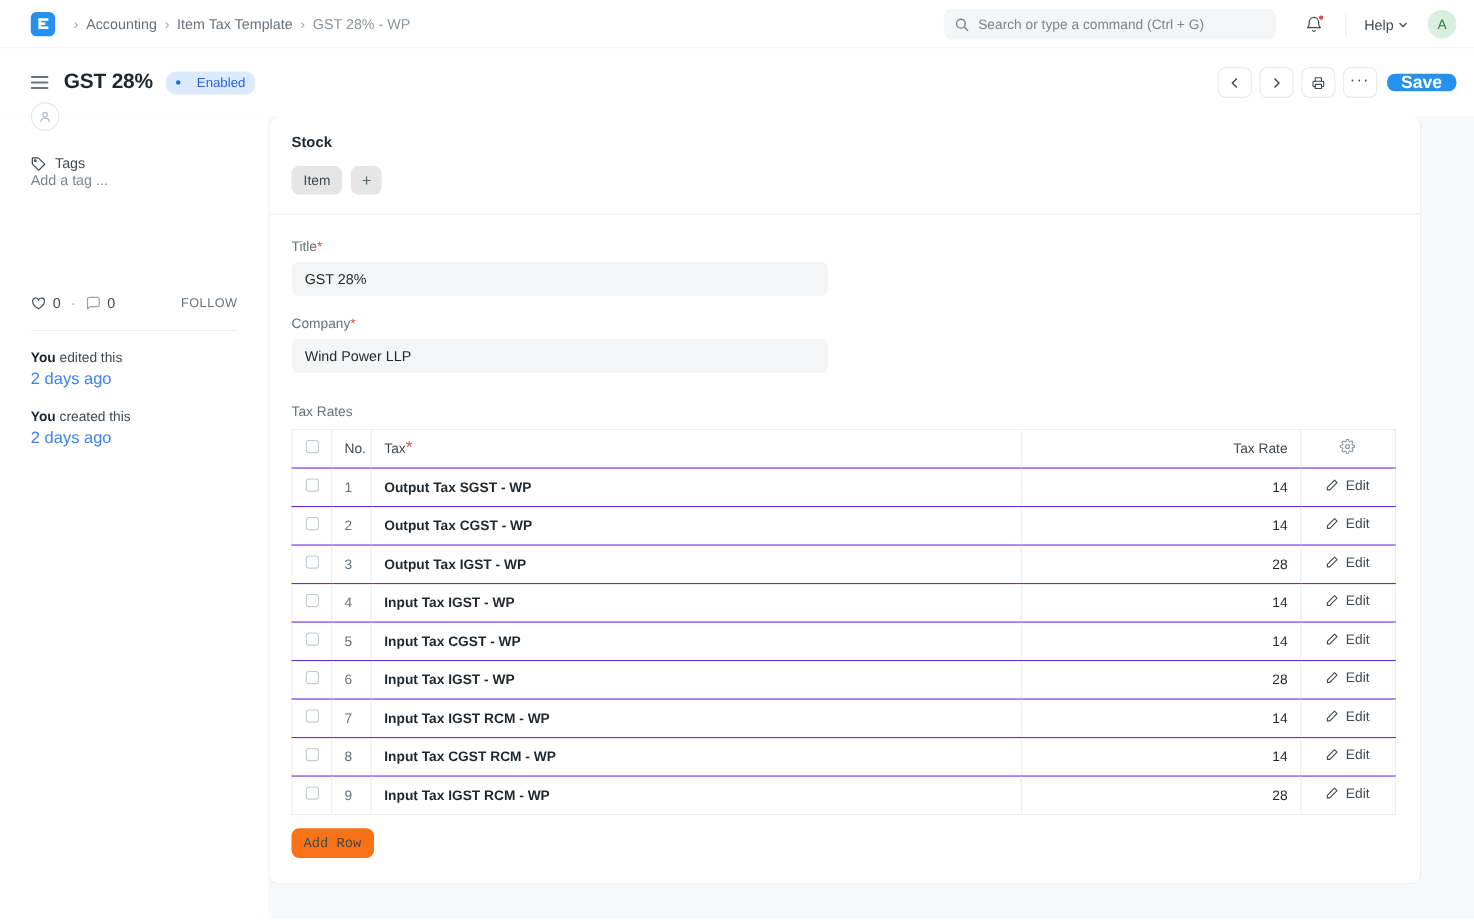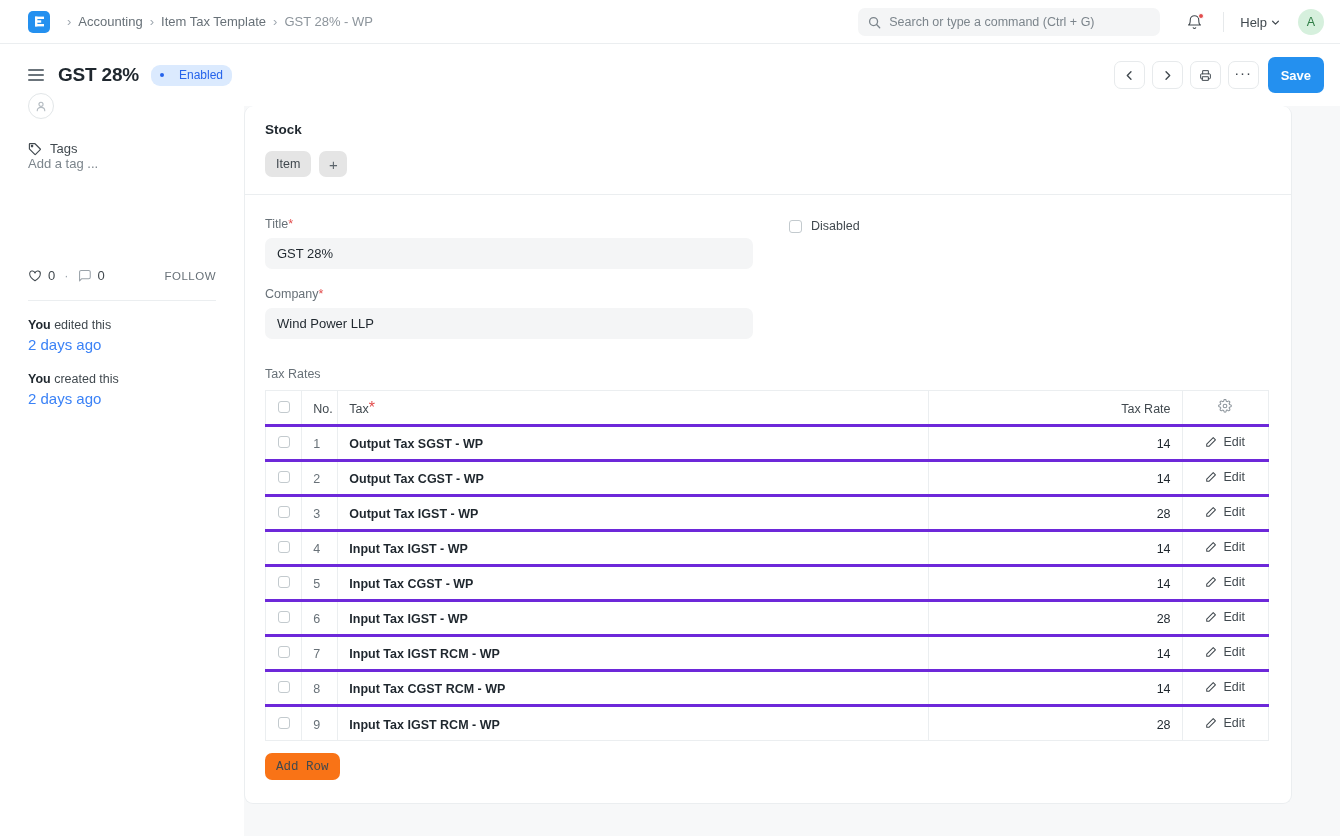--- a/index.html
+++ b/index.html
@@ -95,23 +95,23 @@
     display: flex; align-items: center; gap: 7px;
   }
   .icon-btn {
     width: 31px; height: 28px; border-radius: 7px;
     border: 1px solid #e7eaec; background: #fff;
     display: flex; align-items: center; justify-content: center;
     cursor: pointer; color: #3f474d;
   }
   .icon-btn.dots { font-size: 15px; letter-spacing: 1px; padding-bottom: 5px; }
   .btn-save {
-    height: 36px; padding: 0 13px; border-radius: 7px;
+    height: 16px; padding: 0 13px; border-radius: 7px;
     background: #2490ef; color: #fff; border: none;
-    font-family: inherit; font-size: 13px; font-weight: bold;
+    font-family: inherit; font-size: 16px; font-weight: bold;
     cursor: pointer; margin-left: 2px;
   }
 
   
   .body-wrap {
     display: flex; align-items: flex-start;
     background: #f7f8f9;
     height: calc(836px - 44px - 62px);
     position: relative;
   }
@@ -208,21 +208,21 @@
   
   .grid-wrap { padding: 0 20px; margin-top: 28px; }
   .grid-title { font-size: 12.5px; color: #687178; margin-bottom: 9px; }
   table.grid {
     width: 1004px; border-collapse: collapse;
     border: 1px solid #ebeef0; border-radius: 7px;
     table-layout: fixed;
   }
   table.grid th, table.grid td {
     border-right: 1px solid #ebeef0;
-    border-bottom: 3px solid #6d28d9;
+    border-bottom: 1px solid #6d28d9;
     font-weight: normal; padding: 0 11px;
     height: 35px; vertical-align: middle;
   }
   table.grid th { background: #fff; }
   table.grid tr:last-child td { border-bottom: none; }
   table.grid th:last-child, table.grid td:last-child { border-right: none; }
   .c-chk { width: 36px; text-align: center; padding: 0 !important; }
   .c-no  { width: 36px; text-align: left; }
   .c-tax { width: 588px; text-align: left; }
   .c-rate{ width: 252px; text-align: right; }
@@ -434,26 +434,20 @@
             <span>Title</span><span class="req">*</span>
           </div>
           <input class="field-input" type="text" value="GST 28%" style="">
 
           <div class="field-label field-gap">
             <span>Company</span><span class="req">*</span>
           </div>
           <input class="field-input" type="text" value="Wind Power LLP" style="">
         </div>
 
-        <div class="check-col">
-          <div class="checkrow">
-            <span class="checkbox"></span>
-            <span class="check-label">Disabled</span>
-          </div>
-        </div>
       </div>
 
       <div class="grid-wrap">
         <div class="grid-title">Tax Rates</div>
 
         <table class="grid">
           <thead>
             <tr>
               <th class="c-chk">
                 <span class="chk-sm"></span>

